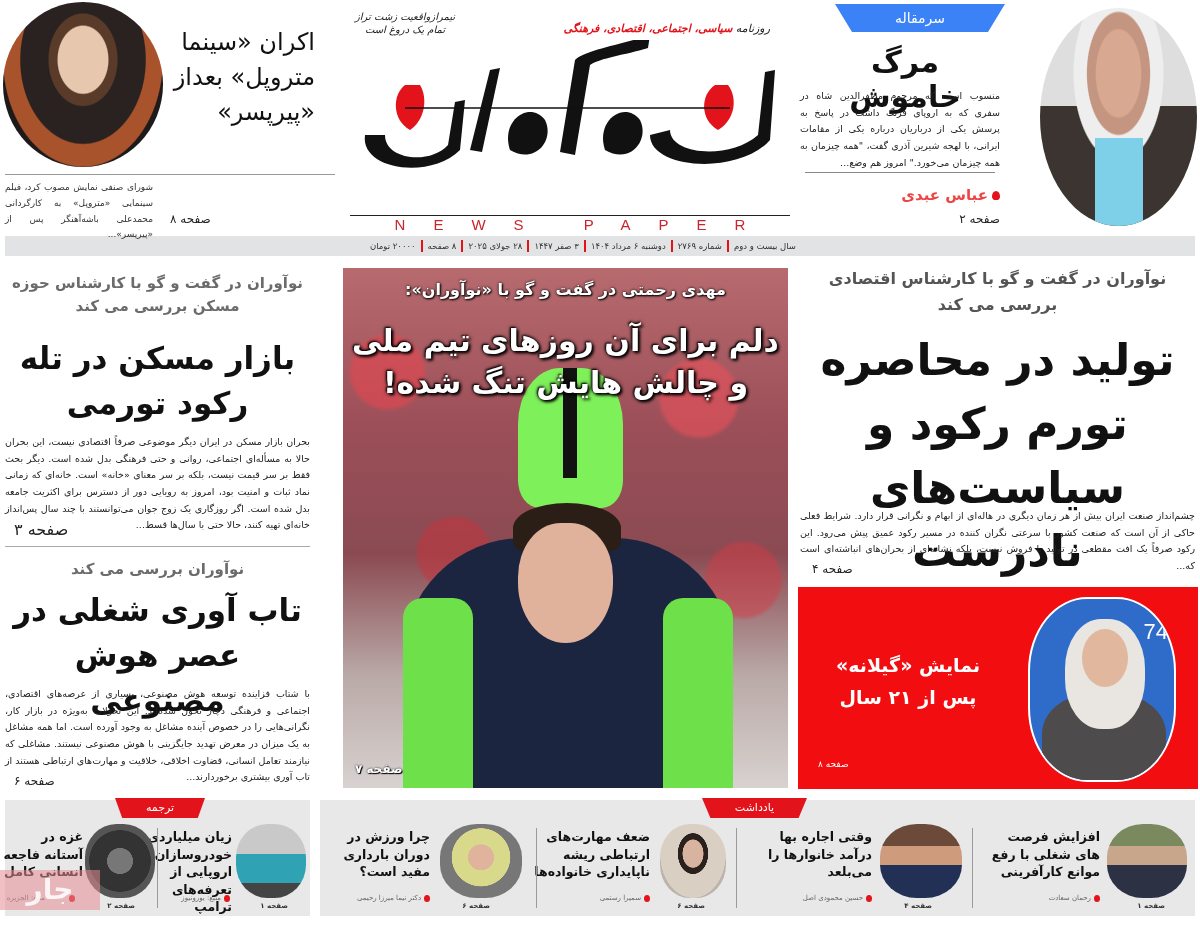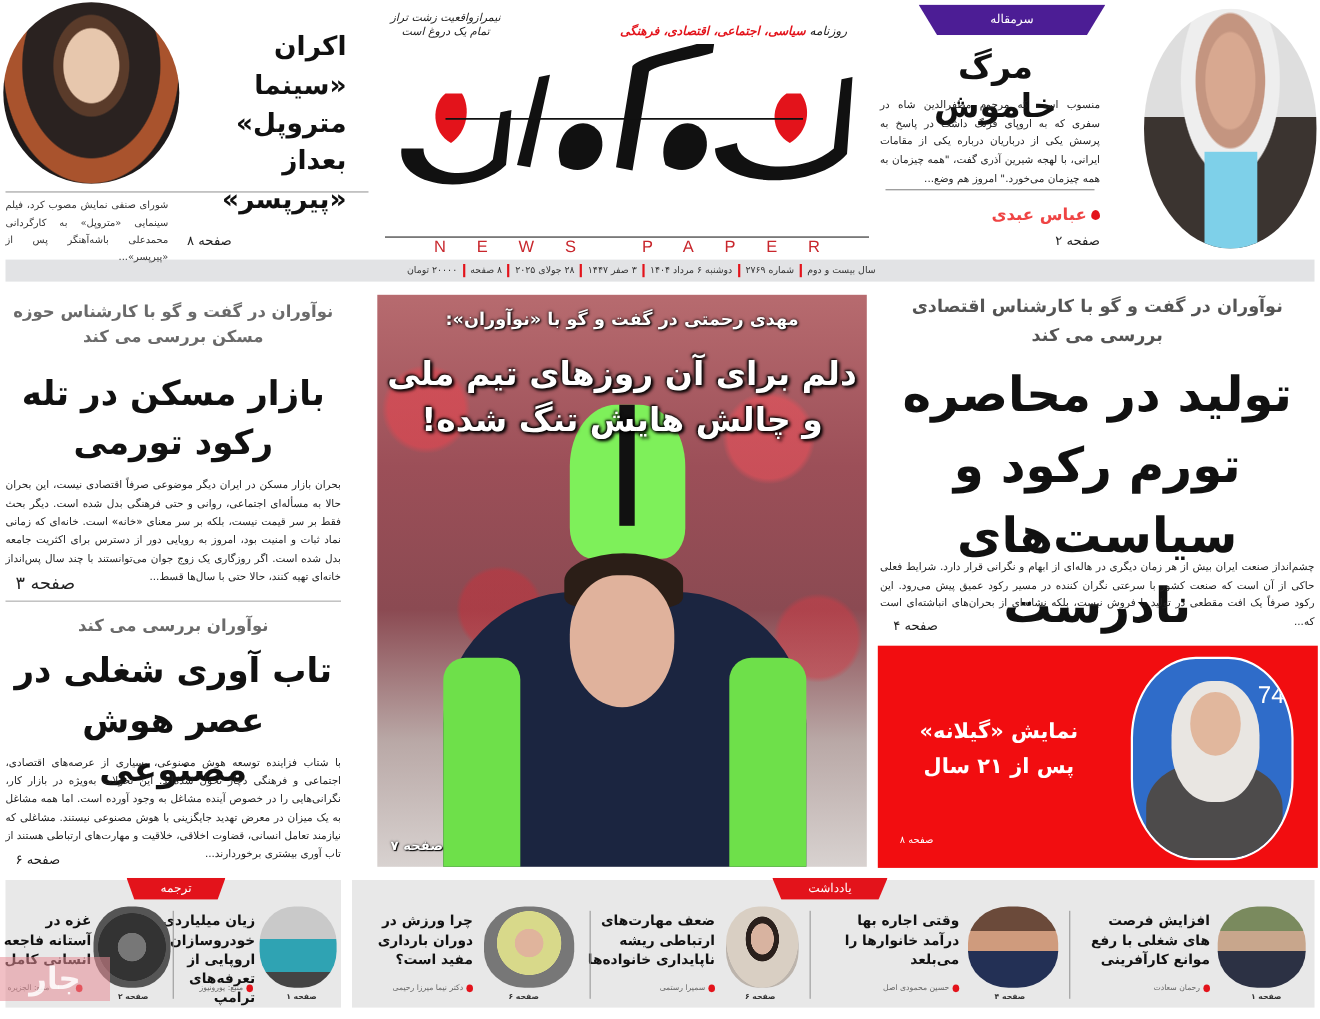--- a/index.html
+++ b/index.html
@@ -17,27 +17,27 @@
   .logo-latin { position: absolute; left: 0; top: 175px; width: 460px; text-align: center; font-family: "Liberation Serif", serif; font-size: 46px; letter-spacing: 18px; color: #111; line-height: 1; padding-left: 18px; }
   .logo-rule { position: absolute; left: 10px; top: 215px; width: 440px; height: 1px; background: #222; }
   .logo-sub { position: absolute; left: 0; top: 216px; width: 460px; text-align: center; font-family: "Liberation Sans", sans-serif; font-size: 15px; letter-spacing: 28px; color: #c8262c; padding-left: 28px; }
 
   .datebar { left: 5px; top: 236px; width: 1190px; height: 20px; background: #e2e3e5; }
   .datebar-inner { position: absolute; left: 343px; top: 0; width: 452px; height: 20px; display: flex; align-items: center; justify-content: flex-start; gap: 5px; font-size: 8.5px; color: #333; white-space: nowrap; direction: rtl; padding-right: 4px; }
   .datebar-inner .sep { width: 2px; height: 12px; background: #e3131b; display: inline-block; }
 
   
   .tl-photo { left: 3px; top: 2px; width: 160px; height: 165px; border-radius: 50%; overflow: hidden; background: radial-gradient(ellipse at 50% 35%, #e7c7ad 0 22%, #5a3b2a 23% 30%, #2a2220 31% 55%, #a9532d 56% 70%, #1e1a1a 71%); }
-  .tl-title { left: 165px; top: 25px; width: 150px; font-size: 24px; font-weight: bold; line-height: 1.45; text-align: right; color: #111; }
+  .tl-title { left: 165px; top: 25px; width: 150px; font-size: 24px; font-weight: normal; line-height: 1.45; text-align: right; color: #111; }
   .tl-rule { left: 5px; top: 174px; width: 330px; height: 1px; background: #9a9a9a; }
   .tl-summary { left: 5px; top: 180px; width: 148px; font-size: 9px; line-height: 1.75; color: #333; text-align: justify; }
   .tl-page { left: 170px; top: 212px; font-size: 12px; color: #222; }
 
   
-  .ed-tab { left: 835px; top: 4px; width: 170px; height: 28px; background: #4c1d95; color: #fff; font-size: 11px; text-align: center; line-height: 28px; clip-path: polygon(0 0, 100% 0, 90% 100%, 10% 100%); border-radius: 0 0 8px 8px; }
+  .ed-tab { left: 835px; top: 4px; width: 170px; height: 28px; background: #3b82f6; color: #fff; font-size: 14px; text-align: center; line-height: 28px; clip-path: polygon(0 0, 100% 0, 90% 100%, 10% 100%); border-radius: 0 0 8px 8px; }
   .ed-title { left: 810px; top: 44px; width: 190px; font-size: 30px; font-weight: bold; text-align: center; color: #111; }
   .ed-body { left: 800px; top: 88px; width: 200px; font-size: 9.5px; line-height: 1.75; color: #222; text-align: justify; }
   .ed-rule { left: 805px; top: 172px; width: 190px; height: 1px; background: #888; }
   .ed-author { left: 830px; top: 186px; width: 170px; font-size: 15px; font-weight: bold; text-align: right; color: #ef4444; display: flex; gap: 4px; justify-content: flex-start; align-items: center; }
   .ed-author .dot { width: 8px; height: 9px; background: #e3131b; border-radius: 50% 50% 50% 50% / 60% 60% 40% 40%; display: inline-block; }
   .ed-page { left: 900px; top: 212px; width: 100px; font-size: 12px; text-align: right; color: #222; }
   .ed-photo { left: 1040px; top: 8px; width: 157px; height: 218px; border-radius: 50%; overflow: hidden; background: radial-gradient(ellipse at 50% 30%, #d8a890 0 20%, #c49580 21% 28%, #eeeeee 29% 40%, transparent 41%), linear-gradient(180deg, #dedede 0 45%, #3b3430 45% 100%); }
   .ed-photo .shirt { position: absolute; left: 55px; top: 130px; width: 48px; height: 90px; background: #7ed0e9; }
 
   

